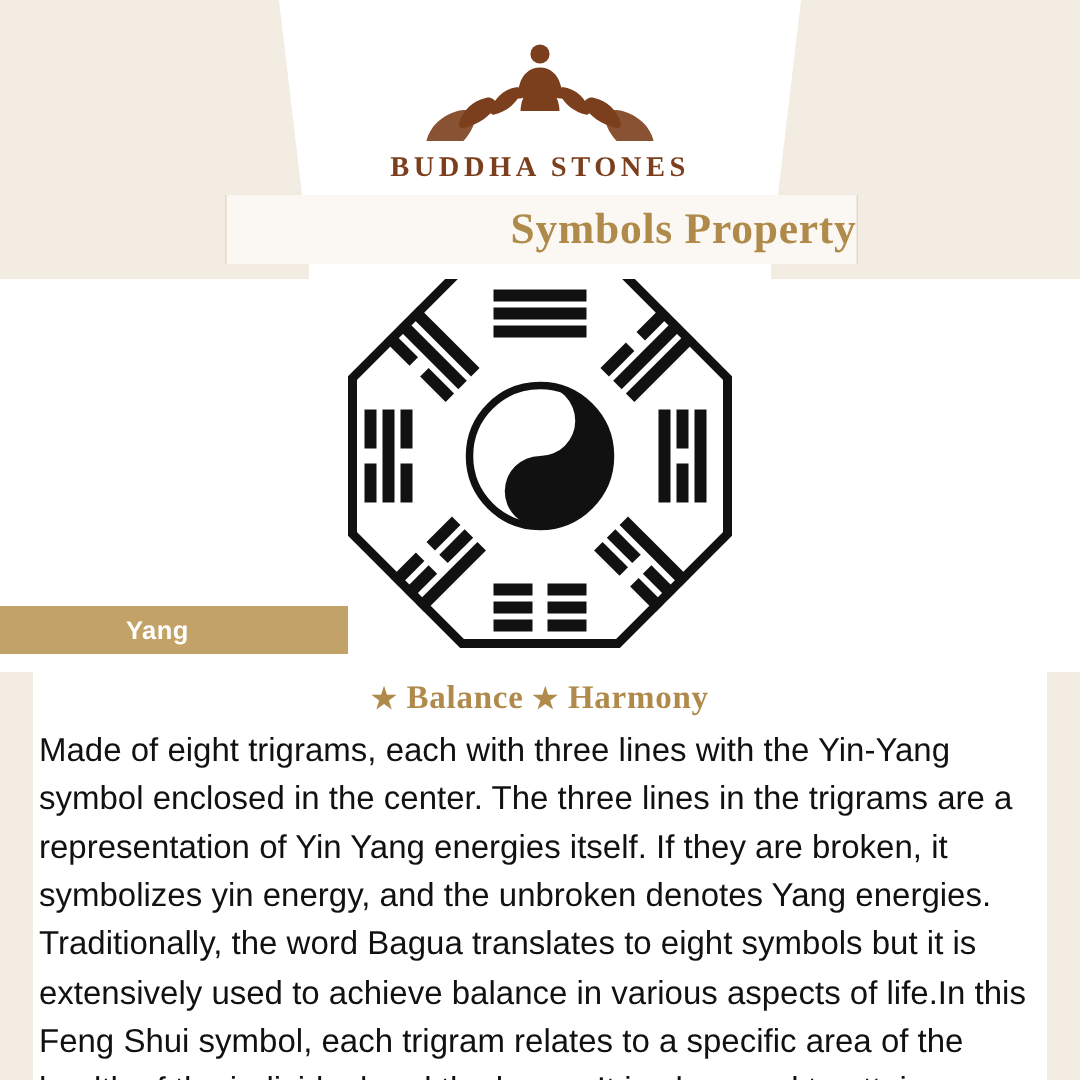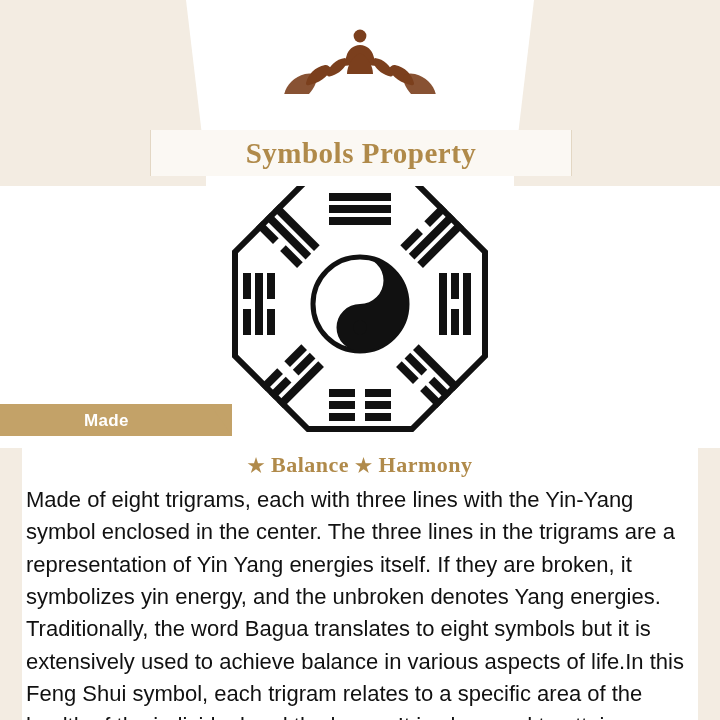--- a/index.html
+++ b/index.html
@@ -77,21 +77,21 @@
   
   .title-bar {
     position: absolute;
     left: 150px; top: 130px;
     width: 420px; height: 46px;
     background: #fbf8f3;
     border-left: 1px solid #e3d7c4;
     border-right: 1px solid #e3d7c4;
     display: flex;
     align-items: center;
-    justify-content: center;
+    justify-content: flex-end;
   }
   .title-text {
     font-family: "Liberation Serif", serif;
     font-size: 29px;
     font-weight: 700;
     color: #b08a4a;
     letter-spacing: 0.5px;
   }
 
   
@@ -208,20 +208,21 @@
           <path d="M85 33 c-8 4 -13 13 -13 21 h26 c0 -8 -5 -17 -13 -21 z"></path>
           <path d="M70 38 c-9 1 -16 8 -18 16 c-0.4 1.6 1 2.8 2.6 2.4 c7 -1.6 13 -6 16.4 -12 c1.2 -2 0.9 -4.6 -1 -6.4 z"></path>
           <path d="M100 38 c9 1 16 8 18 16 c0.4 1.6 -1 2.8 -2.6 2.4 c-7 -1.6 -13 -6 -16.4 -12 c-1.2 -2 -0.9 -4.6 1 -6.4 z"></path>
           <path d="M50 45 c-10 2 -17 9 -19 18 c-0.3 1.5 1 2.6 2.5 2.3 c10 -2 19 -8 23 -16 c-1.5 -3 -4 -4.6 -6.5 -4.3 z"></path>
           <path d="M120 45 c10 2 17 9 19 18 c0.3 1.5 -1 2.6 -2.5 2.3 c-10 -2 -19 -8 -23 -16 c1.5 -3 4 -4.6 6.5 -4.3 z"></path>
           <path d="M30 54 c-11 3 -19 11 -21 21 h24 c6 -6 9 -13 9 -19 c-4 -3 -8 -3 -12 -2 z" opacity="0.9"></path>
           <path d="M140 54 c11 3 19 11 21 21 h-24 c-6 -6 -9 -13 -9 -19 c4 -3 8 -3 12 -2 z" opacity="0.9"></path>
         </g>
       </svg>
     </span>
+    <div class="brand-name">BUDDHA STONES</div>
   </div>
 
   <div class="title-bar">
     <span class="title-text">Symbols Property</span>
   </div>
 
   <div class="image-area">
     <div class="bagua-wrap">
       <svg width="290" height="260" viewBox="0 0 290 260" xmlns="http://www.w3.org/2000/svg">
         <g transform="translate(145,118)">
@@ -294,21 +295,21 @@
             <circle cx="0" cy="-23.5" r="7" fill="#ffffff"></circle>
             <circle cx="0" cy="23.5" r="7" fill="#111"></circle>
           </g>
         </g>
       </svg>
     </div>
   </div>
 
   <div class="label-tab"></div>
   <div class="label-tab-notch"></div>
-  <div class="label-text">Made</div>
+  <div class="label-text">Yang</div>
 
   <div class="body-block">
     <div class="tagline">
       <span class="star">★</span>
       <span>Balance</span>
       <span class="star">★</span>
       <span>Harmony</span>
     </div>
     <div class="paragraph">Made of eight trigrams, each with three lines with the Yin-Yang symbol enclosed in the center. The three lines in the trigrams are a representation of Yin Yang energies itself. If they are broken, it symbolizes yin energy, and the unbroken denotes Yang energies. Traditionally, the word Bagua translates to eight symbols but it is extensively used to achieve balance in various aspects of life.In this Feng Shui symbol, each trigram relates to a specific area of the health of the individual and the home. It is also used to attain balance in Astronomy, Astrology, Geography, Anatomy and the family.</div>
   </div>

